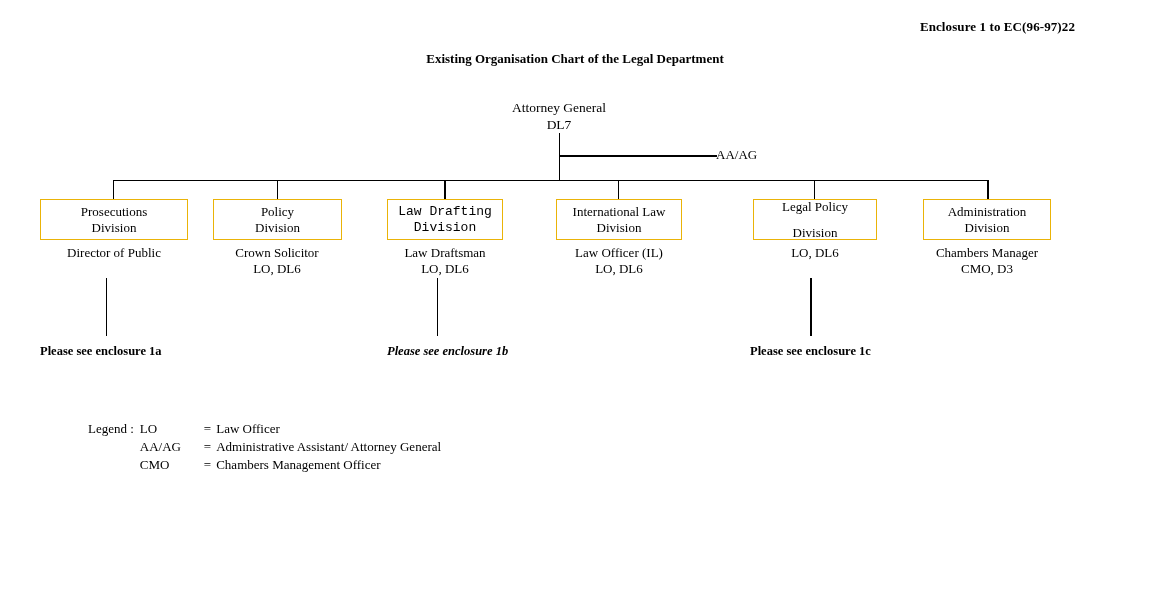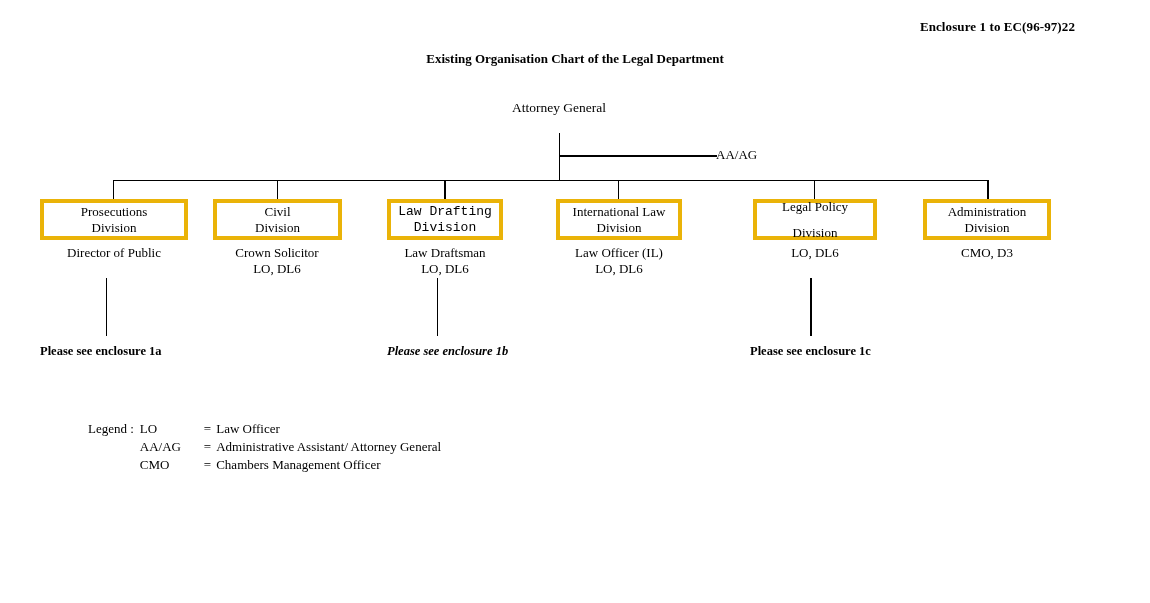--- a/index.html
+++ b/index.html
@@ -67,21 +67,21 @@
     line-height: 16px;
     white-space: nowrap;
   }
   
   .bus { left: 113px; top: 180px; width: 876px; }
   
   .drop { top: 180px; height: 19px; }
 
   
   .box {
-    border: 4px solid #eab308;
+    border: 1px solid #eab308;
     height: 41px;
     box-sizing: border-box;
     display: flex;
     flex-direction: column;
     align-items: center;
     justify-content: center;
     font-size: 13px;
     line-height: 16px;
     text-align: center;
     white-space: nowrap;
@@ -125,20 +125,21 @@
 <body>
 
 <div id="page">
 
   <div class="abs doc-ref">Enclosure 1 to EC(96-97)22</div>
 
   <div class="abs chart-title">Existing Organisation Chart of the Legal Department</div>
 
   <div class="abs root-node">
     <span>Attorney General</span>
+    <span class="ln2">DL7</span>
   </div>
 
   <div class="abs v-line stem-root"></div>
 
   <div class="abs h-line-thick aa-branch"></div>
   <div class="abs aa-label">AA/AG</div>
 
   <div class="abs h-line bus"></div>
 
   <div class="abs v-line drop" style="left:113px;"></div>
@@ -147,21 +148,21 @@
   <div class="abs v-line drop" style="left:618px;"></div>
   <div class="abs v-line drop" style="left:814px;"></div>
   <div class="abs v-line-thick drop" style="left:987px;"></div>
 
   <div class="abs box" style="left:40px; top:199px; width:148px;">
     <span class="l1">Prosecutions</span>
     <span class="l2">Division</span>
   </div>
 
   <div class="abs box" style="left:213px; top:199px; width:129px;">
-    <span class="l1">Civil</span>
+    <span class="l1">Policy</span>
     <span class="l2">Division</span>
   </div>
 
   <div class="abs box" style="left:387px; top:199px; width:116px;font-family:Liberation Mono, monospace;">
     <span class="l1">Law Drafting</span>
     <span class="l2">Division</span>
   </div>
 
   <div class="abs box" style="left:556px; top:199px; width:126px;">
     <span class="l1">International Law</span>
@@ -195,20 +196,21 @@
   <div class="abs role" style="left:519px; width:200px;">
     <span class="r1">Law Officer (IL)</span>
     <span class="r2">LO, DL6</span>
   </div>
 
   <div class="abs role" style="left:715px; width:200px;">
     <span class="r2">LO, DL6</span>
   </div>
 
   <div class="abs role" style="left:887px; width:200px;">
+    <span class="r1">Chambers Manager</span>
     <span class="r2">CMO, D3</span>
   </div>
 
   <div class="abs v-line" style="left:106px; top:278px; height:58px;"></div>
   <div class="abs encl-note" style="left:40px; top:343px;">Please see enclosure 1a</div>
 
   <div class="abs v-line" style="left:437px; top:278px; height:58px;"></div>
   <div class="abs encl-note" style="left:387px; top:343px;font-style:italic;">Please see enclosure 1b</div>
 
   <div class="abs v-line-thick" style="left:810px; top:278px; height:58px;"></div>

